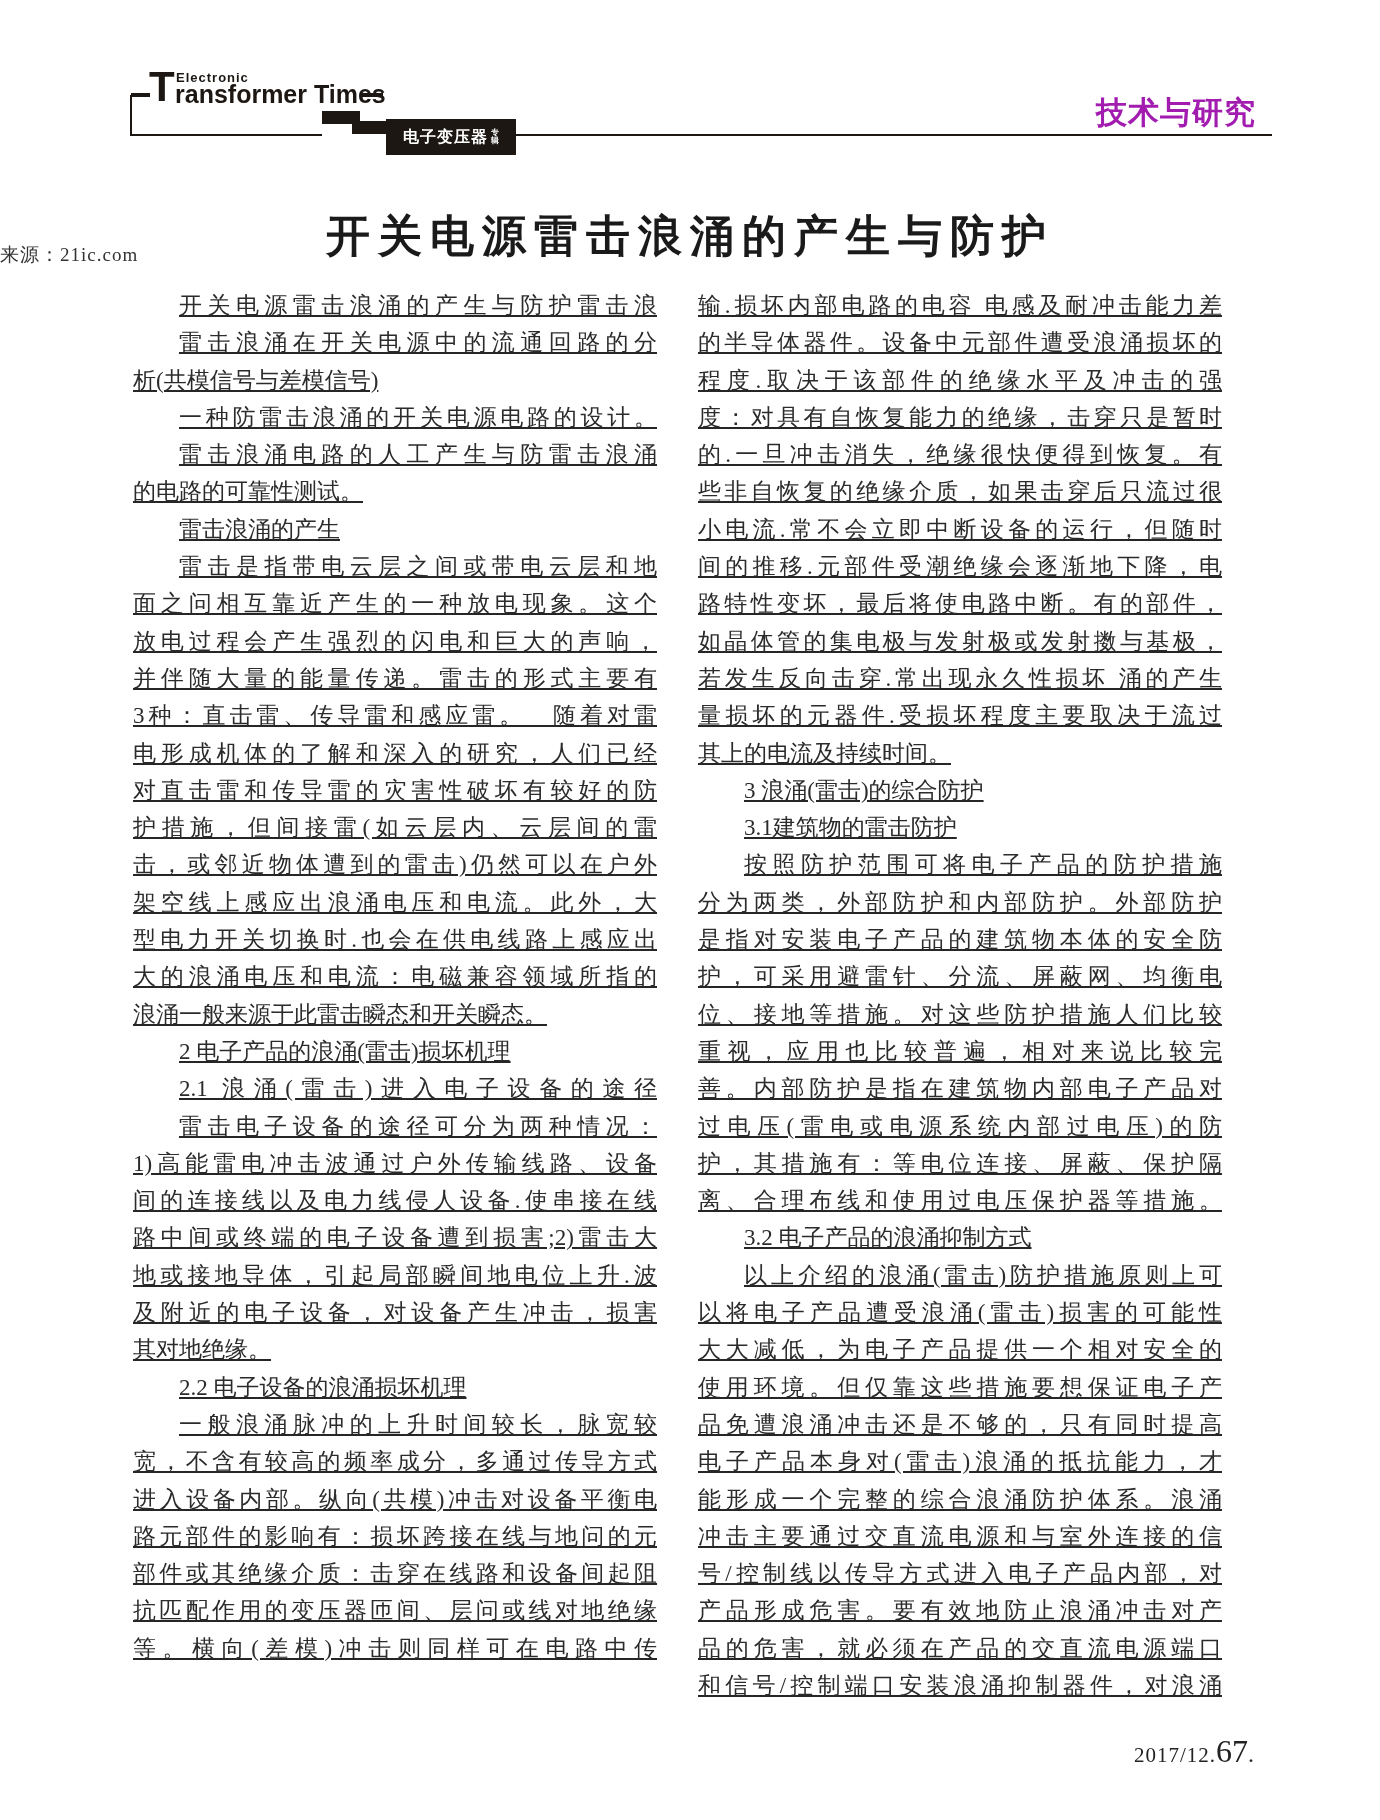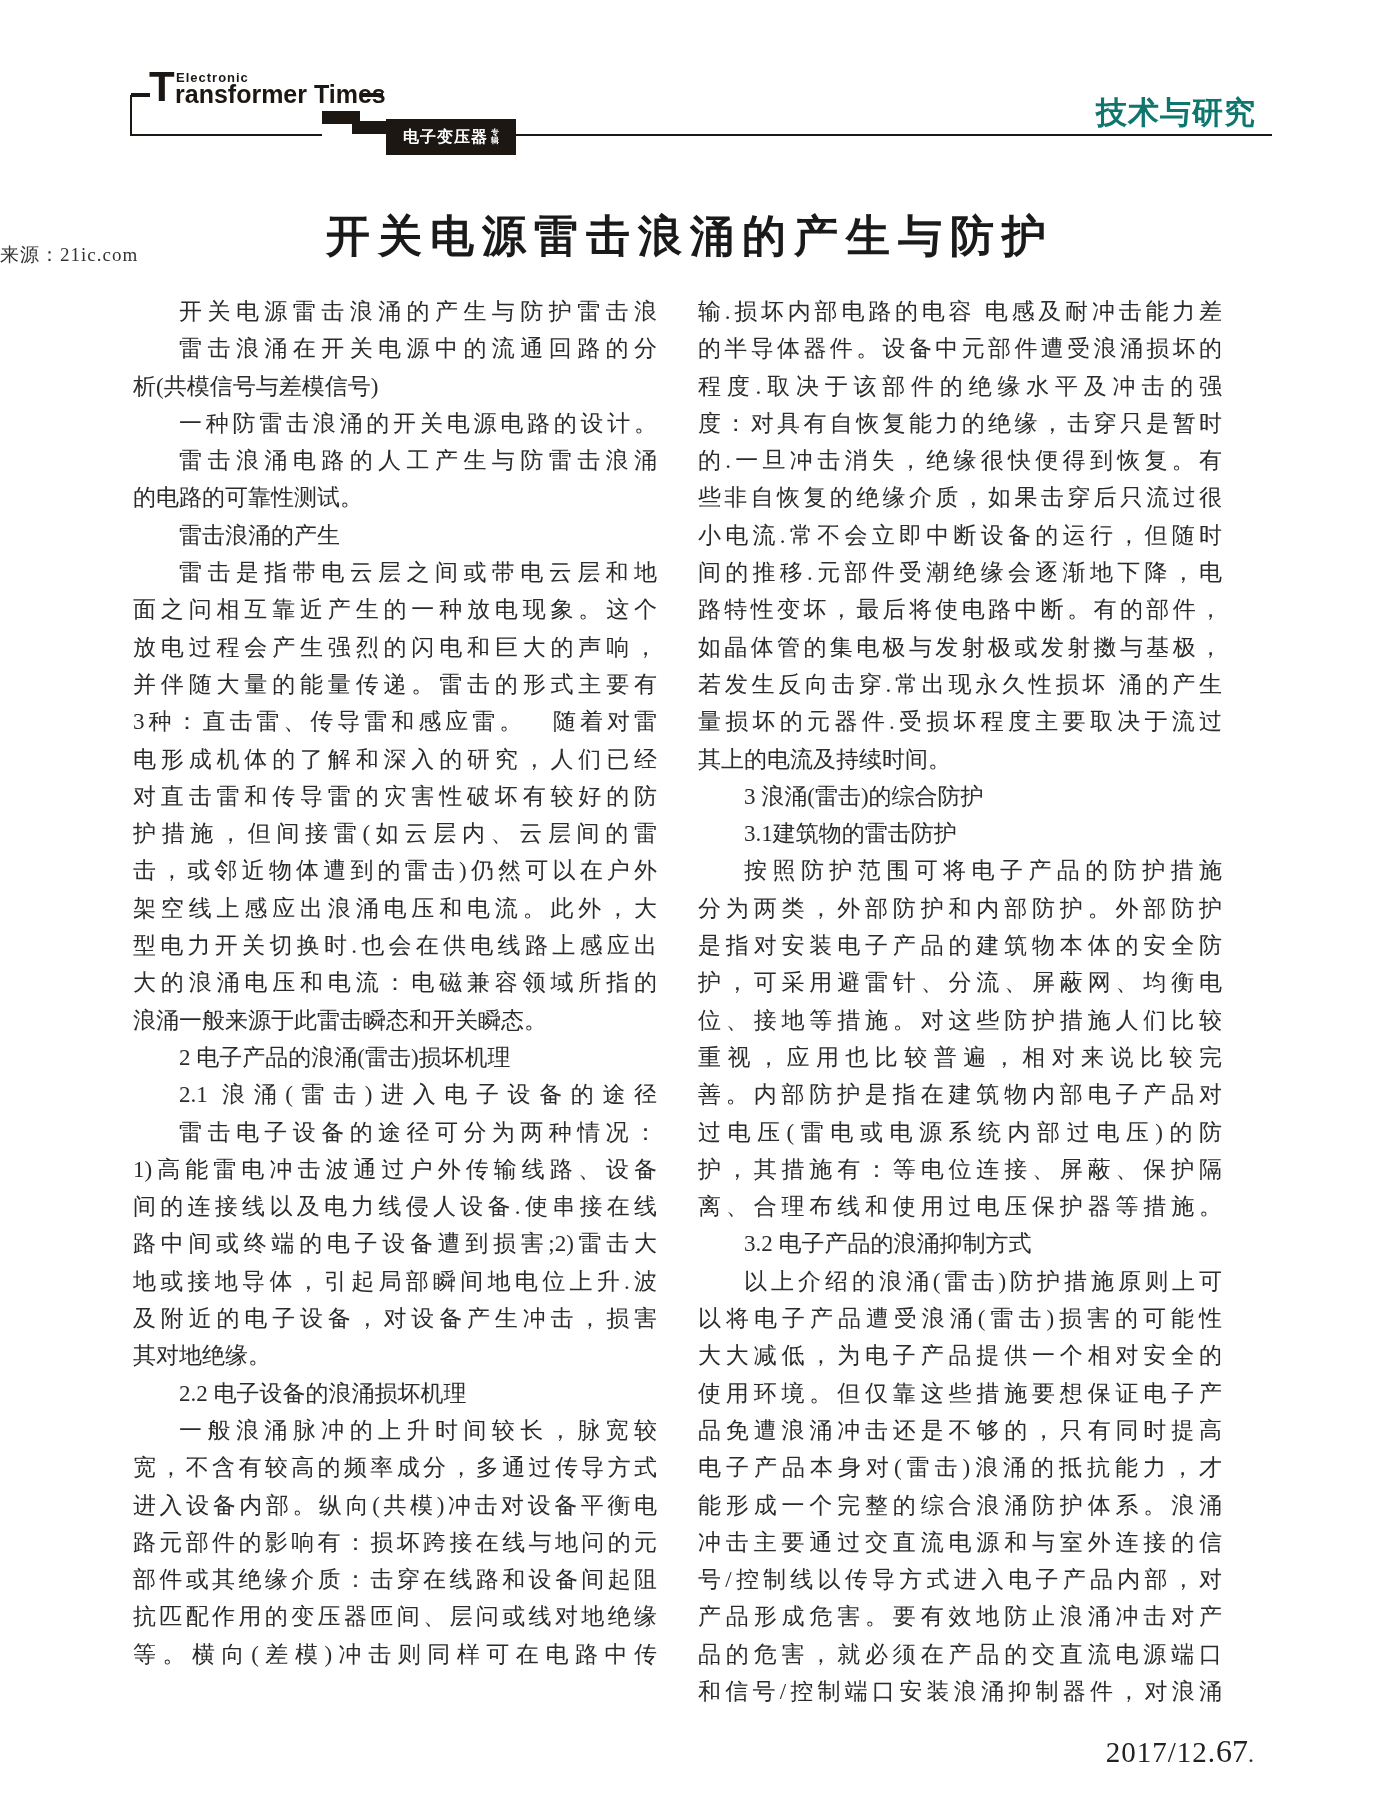--- a/index.html
+++ b/index.html
@@ -50,39 +50,39 @@
     font-weight:700;font-size:16px;color:#ffffff;letter-spacing:1px;white-space:nowrap;
   }
   .badge-sub{display:flex;flex-direction:column;justify-content:center;line-height:1;}
   .badge-sub span{
     font-family:"Liberation Sans", sans-serif;
     font-size:8px;color:#ffffff;font-weight:700;
   }
   .section-label{
     position:absolute;left:1096px;top:92px;
     font-family:"Liberation Sans", sans-serif;
-    font-weight:900;font-size:31px;letter-spacing:1px;color:#0f766e;white-space:nowrap;
+    font-weight:900;font-size:31px;letter-spacing:1px;color:#a21caf;white-space:nowrap;
   }
 
   
   .title{
     position:absolute;left:0;top:178px;width:100%;
     text-align:center;
     font-weight:700;font-size:44px;letter-spacing:8px;
     color:#1a1a1a;white-space:nowrap;
   }
   .source{
     position:absolute;left:0;top:242px;width:100%;
     font-size:19px;letter-spacing:1px;color:#333;
   }
 
   
   .columns{
-    position:absolute;left:133px;top:293px;width:1117px;
-    display:flex;gap:41px;
+    position:absolute;left:133px;top:287px;width:1117px;
+    display:flex;gap:41px;text-decoration:underline;
   }
   .col{width:524px;}
   .line{
     font-size:23px;
     line-height:37.3px;
     height:37.3px;
     white-space:nowrap;
     color:#2b2b2b;
     text-align:left;
   }
@@ -92,21 +92,21 @@
     text-align-last:justify;
     text-justify:inter-character;
   }
   .line.ind{text-indent:46px;}
 
   
   .footer{
     position:absolute;right:126px;top:1733px;
     color:#222;display:flex;align-items:baseline;
   }
-  .footer-issue{font-size:29px;letter-spacing:1px;}
+  .footer-issue{font-size:21px;letter-spacing:1px;}
   .footer-page{font-size:32px;}
   .footer-dot{font-size:24px;}
 </style>
 </head>
 <body>
 
 <div class="page">
 
   <div>
     <div class="m-dash m-dash-l"></div>

